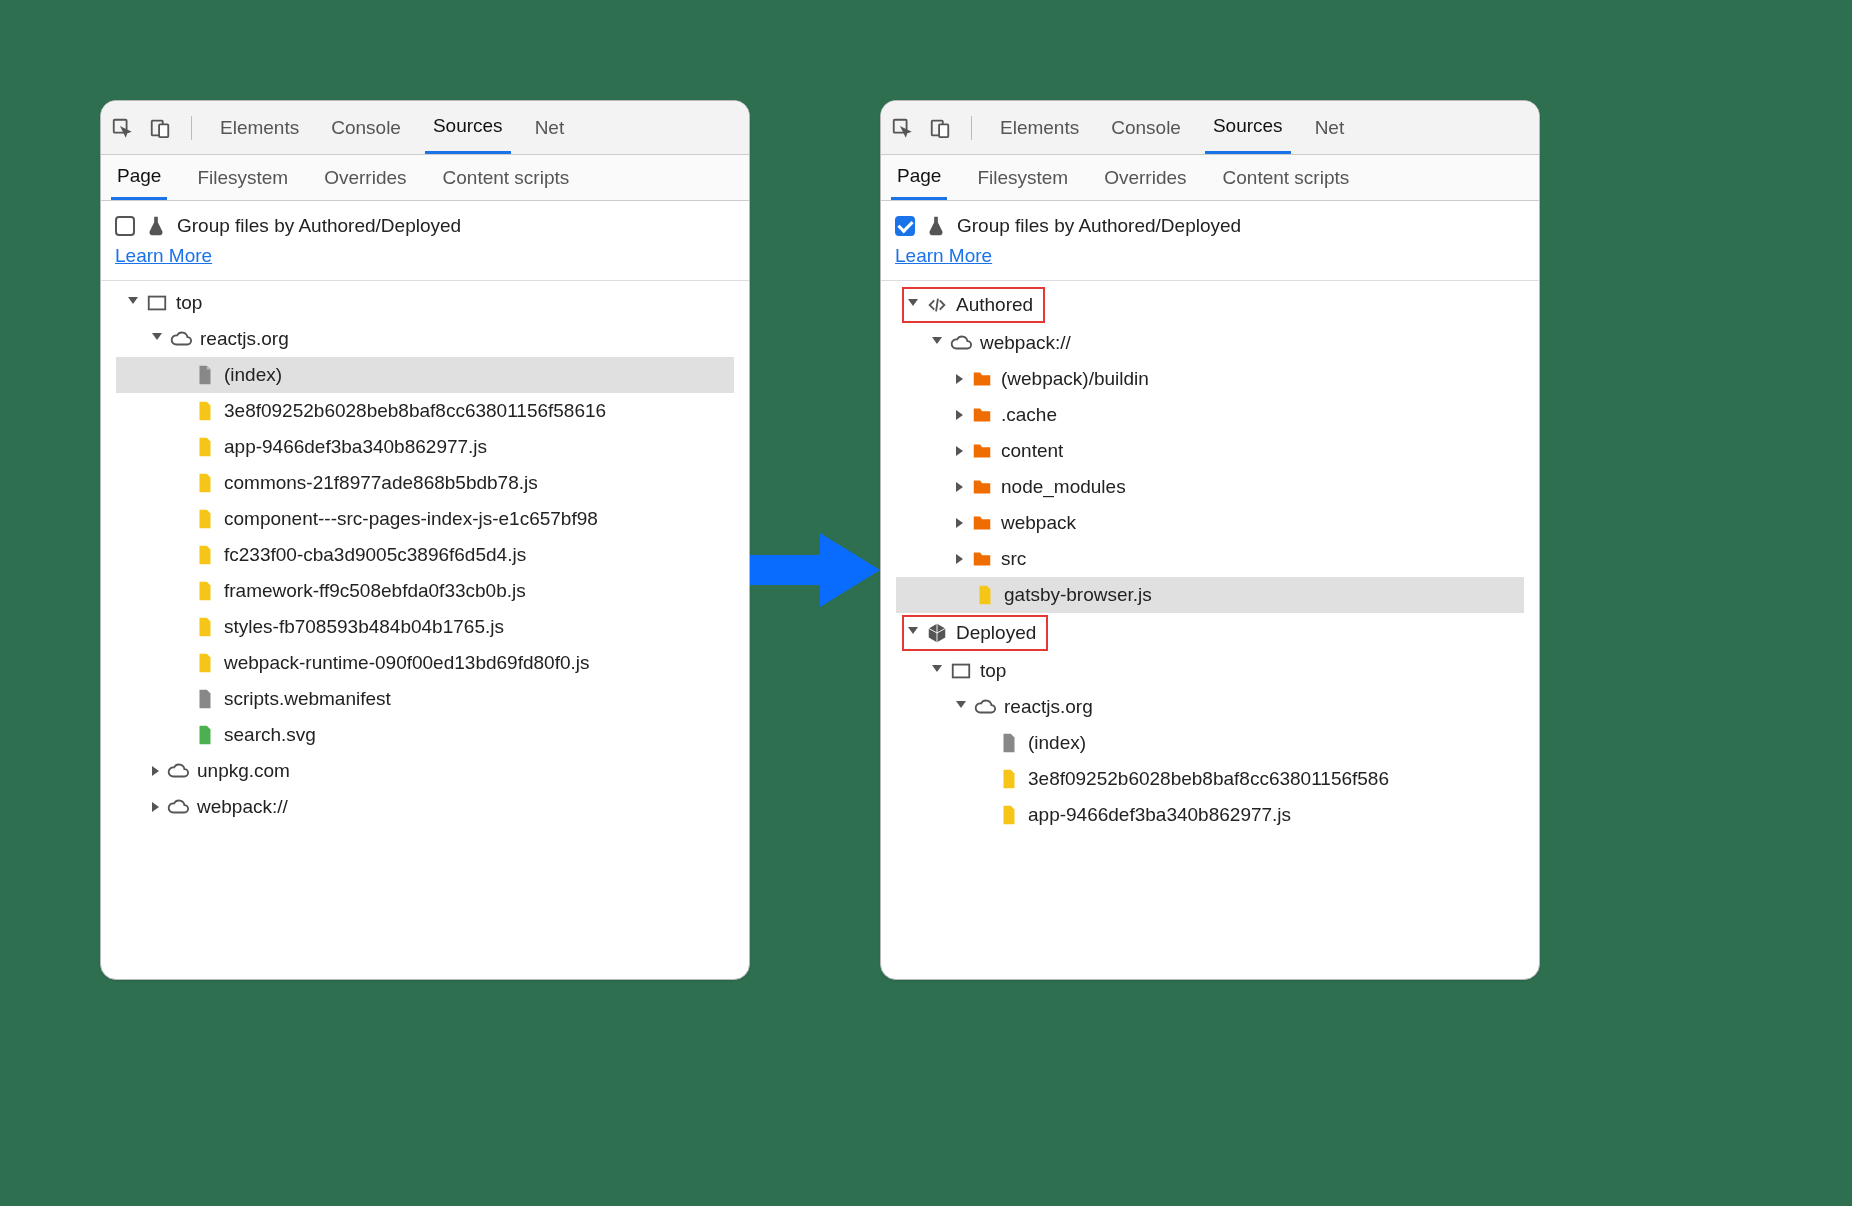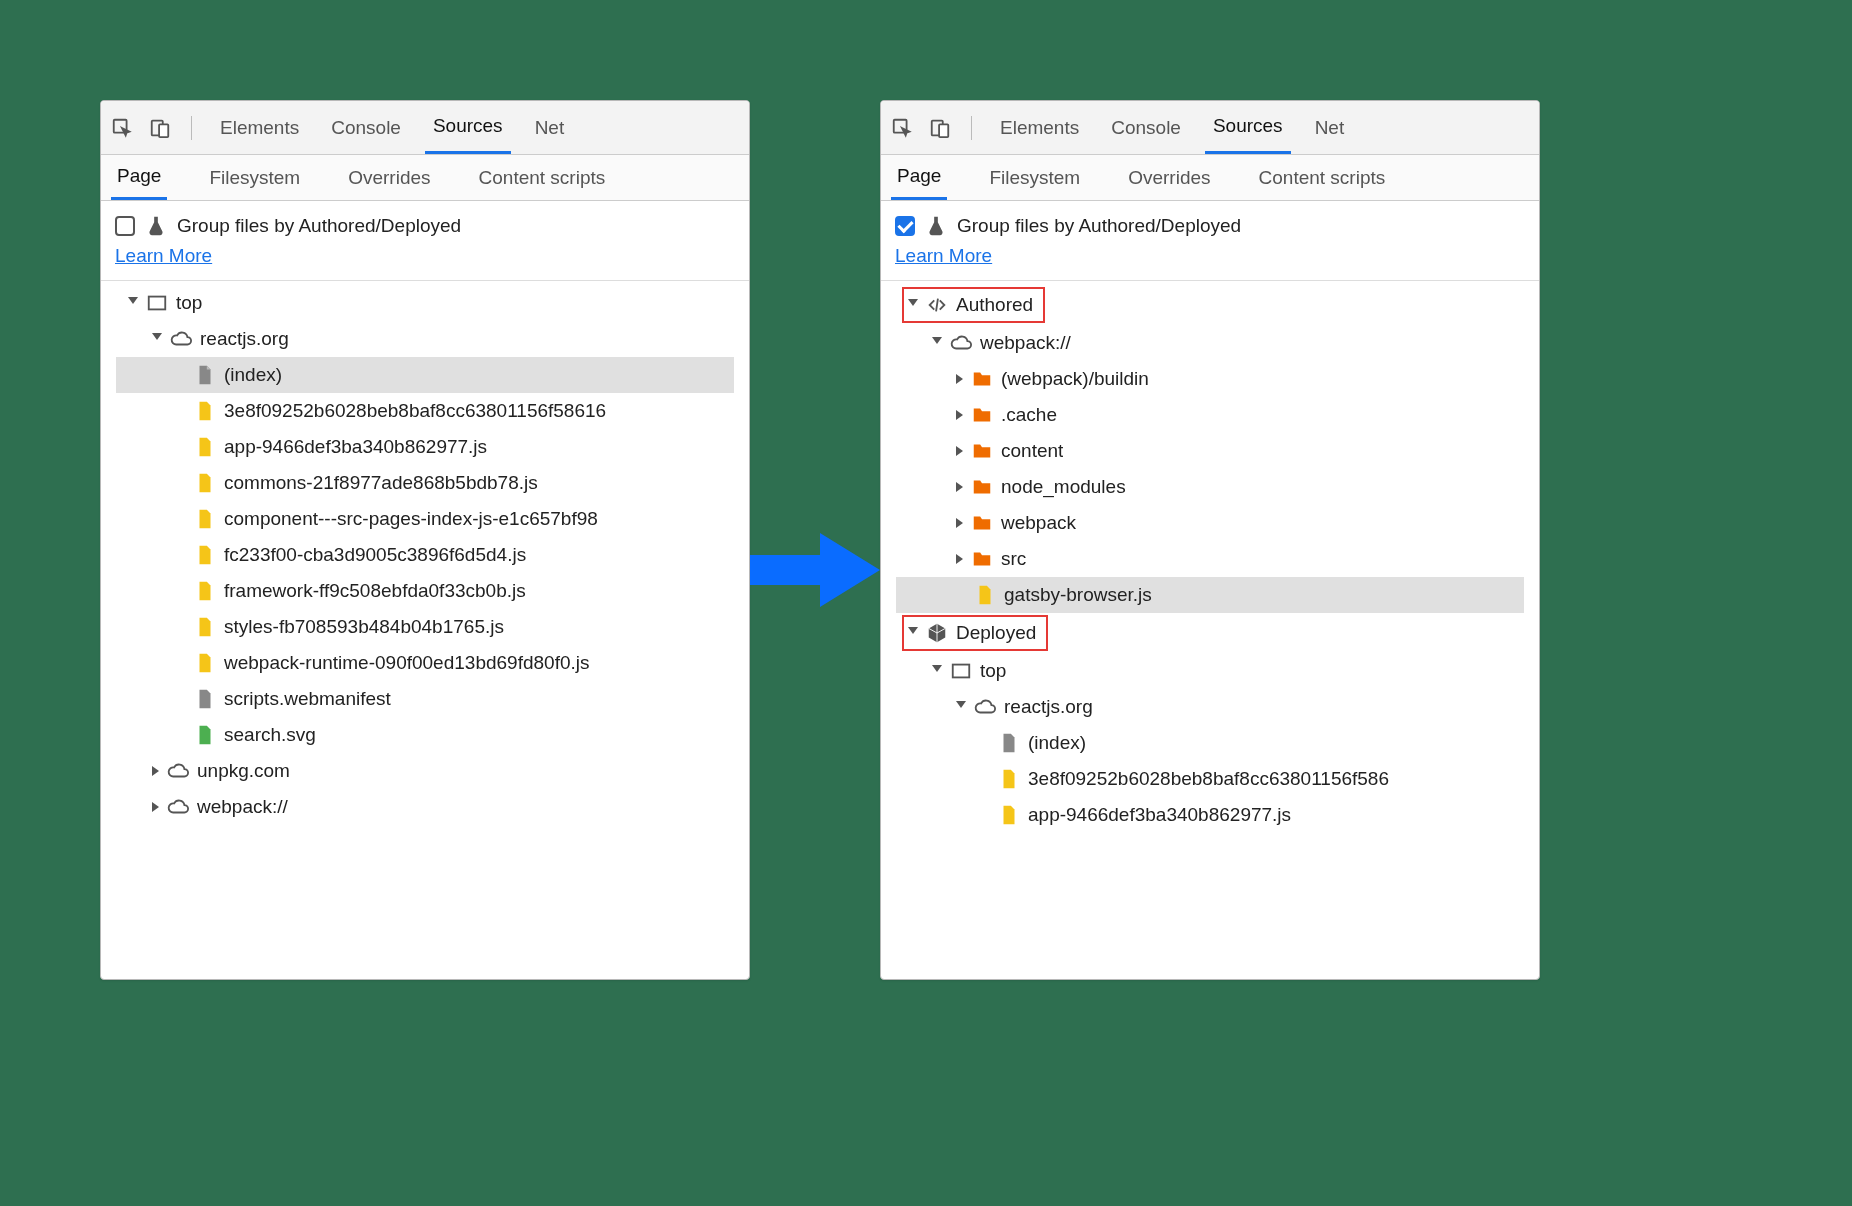--- a/index.html
+++ b/index.html
@@ -9,21 +9,21 @@
     font-size: 19px;
     color: #222;
     width: 1852px;
     height: 1206px;
     position: relative;
   }
   .panel {
     position: absolute;
     background: #fff;
     border: 1px solid #b8b8b8;
-    border-radius: 4px;
+    border-radius: 16px;
     overflow: hidden;
     box-shadow: 0 1px 2px rgba(0,0,0,.1);
   }
   .panel.left  { left: 100px; top: 100px; width: 650px; height: 880px; }
   .panel.right { left: 880px; top: 100px; width: 660px; height: 880px; }
 
   
   .topbar {
     display: flex;
     align-items: center;
@@ -51,21 +51,21 @@
     border-bottom: 3px solid #1a73e8;
   }
 
   
   .subbar {
     display: flex;
     align-items: center;
     height: 46px;
     border-bottom: 1px solid #ccc;
     padding: 0 10px;
-    gap: 36px;
+    gap: 24px;
     background: #fafafa;
   }
   .subbar .tab {
     padding: 0 6px;
     height: 100%;
     display: flex;
     align-items: center;
     color: #555;
   }
   .subbar .tab.active {

